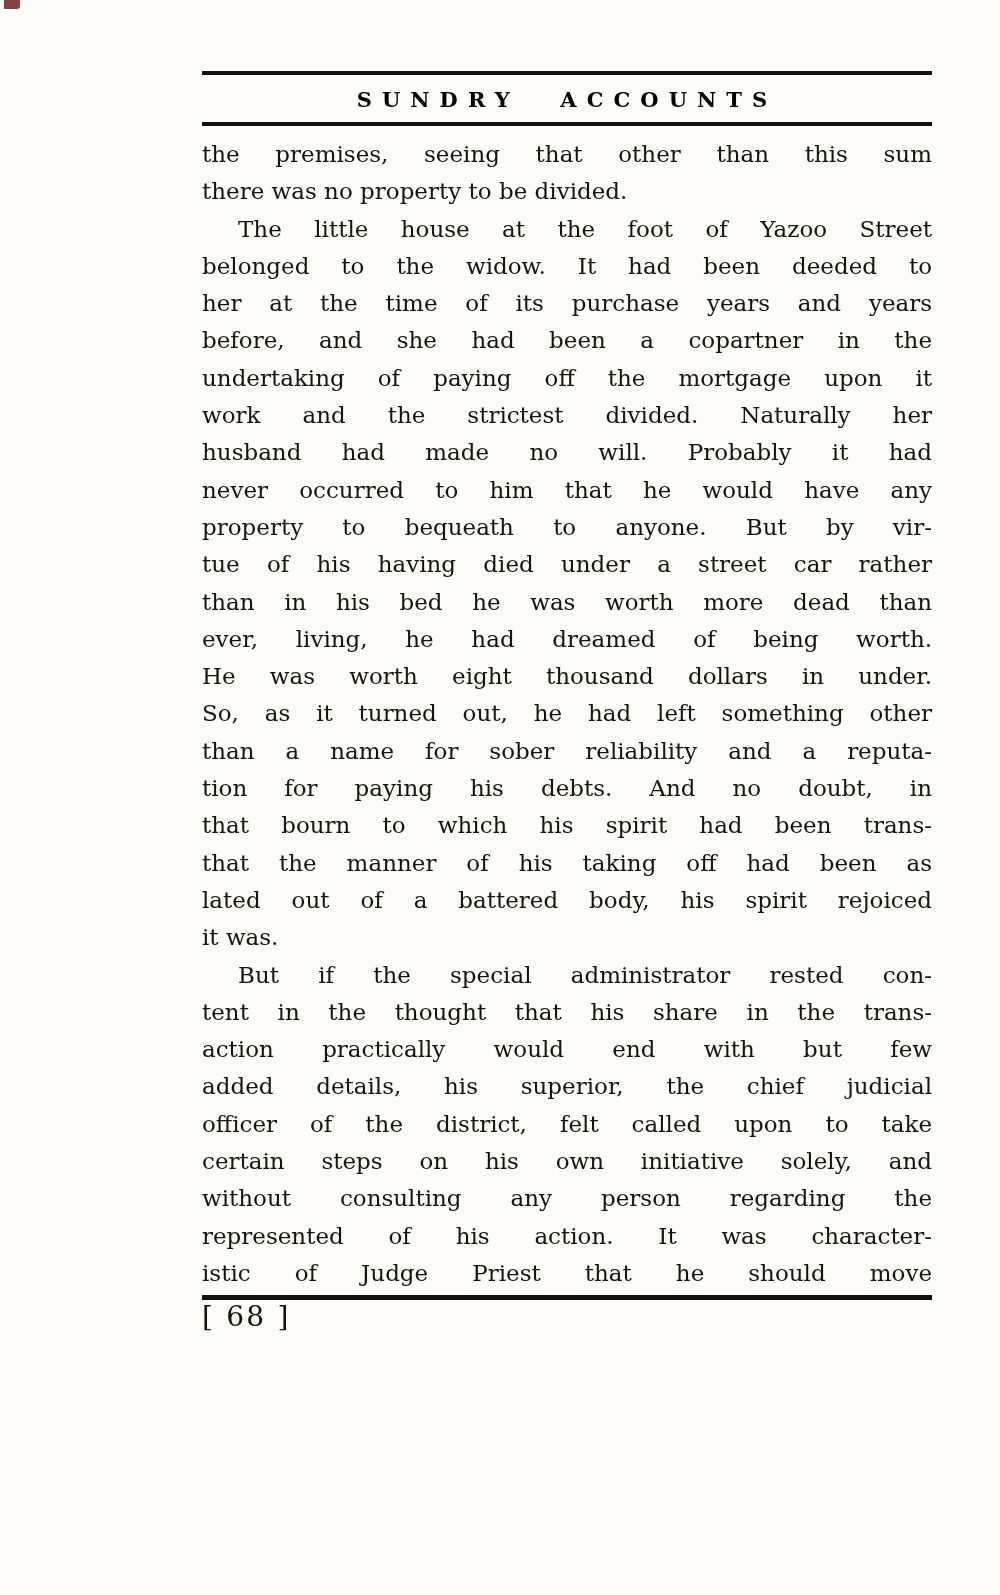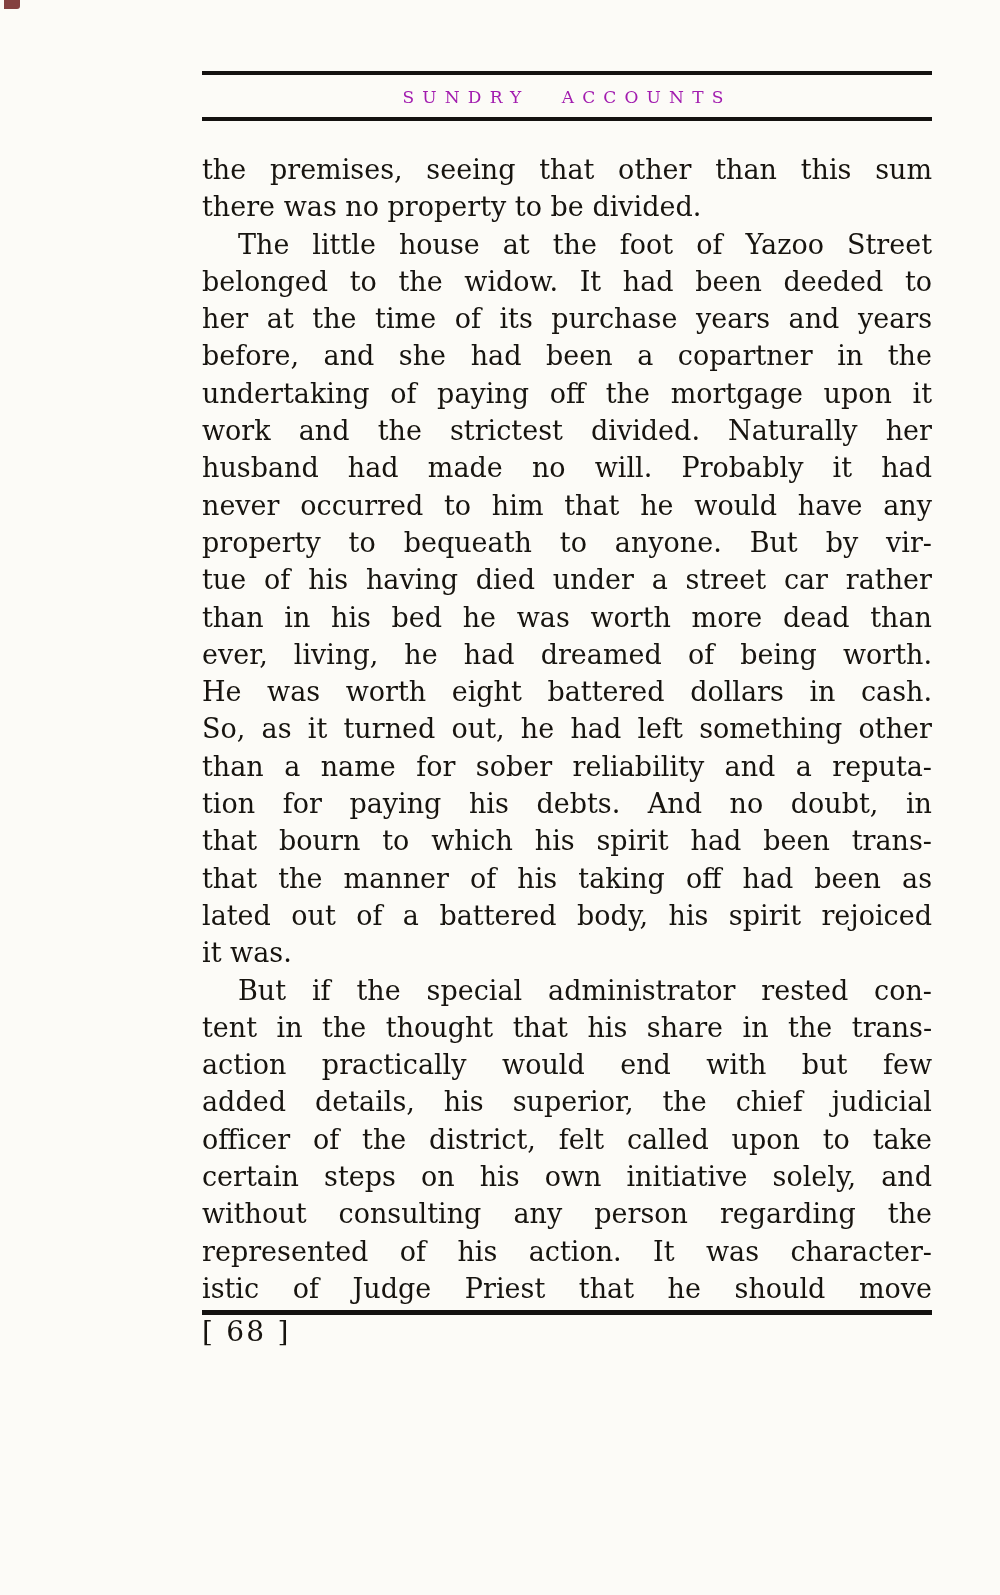--- a/index.html
+++ b/index.html
@@ -36,33 +36,33 @@
   .rule {
     background: #141210;
   }
   .rule-top {
     margin-top: 71px;
     height: 4px;
   }
   .running-head {
     margin-top: 12px;
     text-align: center;
-    font-weight: normal;
-    font-size: 17px;
+    font-weight: bold;
+    font-size: 21px;
     letter-spacing: 0.48em;
     word-spacing: 1.1em;
-    color: #a21caf;
+    color: #000000;
   }
   .rule-mid {
     margin-top: 10px;
     height: 4px;
   }
   .body-text {
-    margin-top: 30px;
-    font-size: 27px;
+    margin-top: 10px;
+    font-size: 23px;
     line-height: 37.3px;
   }
   .line {
     text-align: justify;
     text-align-last: justify;
     white-space: nowrap;
     
     white-space: normal;
   }
   .line.indent {
@@ -98,21 +98,21 @@
         <div class="line">her at the time of its purchase years and years</div>
         <div class="line">before, and she had been a copartner in the</div>
         <div class="line">undertaking of paying off the mortgage upon it</div>
         <div class="line">work and the strictest divided. Naturally her</div>
         <div class="line">husband had made no will. Probably it had</div>
         <div class="line">never occurred to him that he would have any</div>
         <div class="line">property to bequeath to anyone. But by vir-</div>
         <div class="line">tue of his having died under a street car rather</div>
         <div class="line">than in his bed he was worth more dead than</div>
         <div class="line">ever, living, he had dreamed of being worth.</div>
-        <div class="line">He was worth eight battered dollars in cash.</div>
+        <div class="line">He was worth eight thousand dollars in under.</div>
         <div class="line">So, as it turned out, he had left something other</div>
         <div class="line">than a name for sober reliability and a reputa-</div>
         <div class="line">tion for paying his debts. And no doubt, in</div>
         <div class="line">that bourn to which his spirit had been trans-</div>
         <div class="line">that the manner of his taking off had been as</div>
         <div class="line">lated out of a battered body, his spirit rejoiced</div>
         <div class="line last">it was.</div>
         <div class="line indent">But if the special administrator rested con-</div>
         <div class="line">tent in the thought that his share in the trans-</div>
         <div class="line">action practically would end with but few</div>

